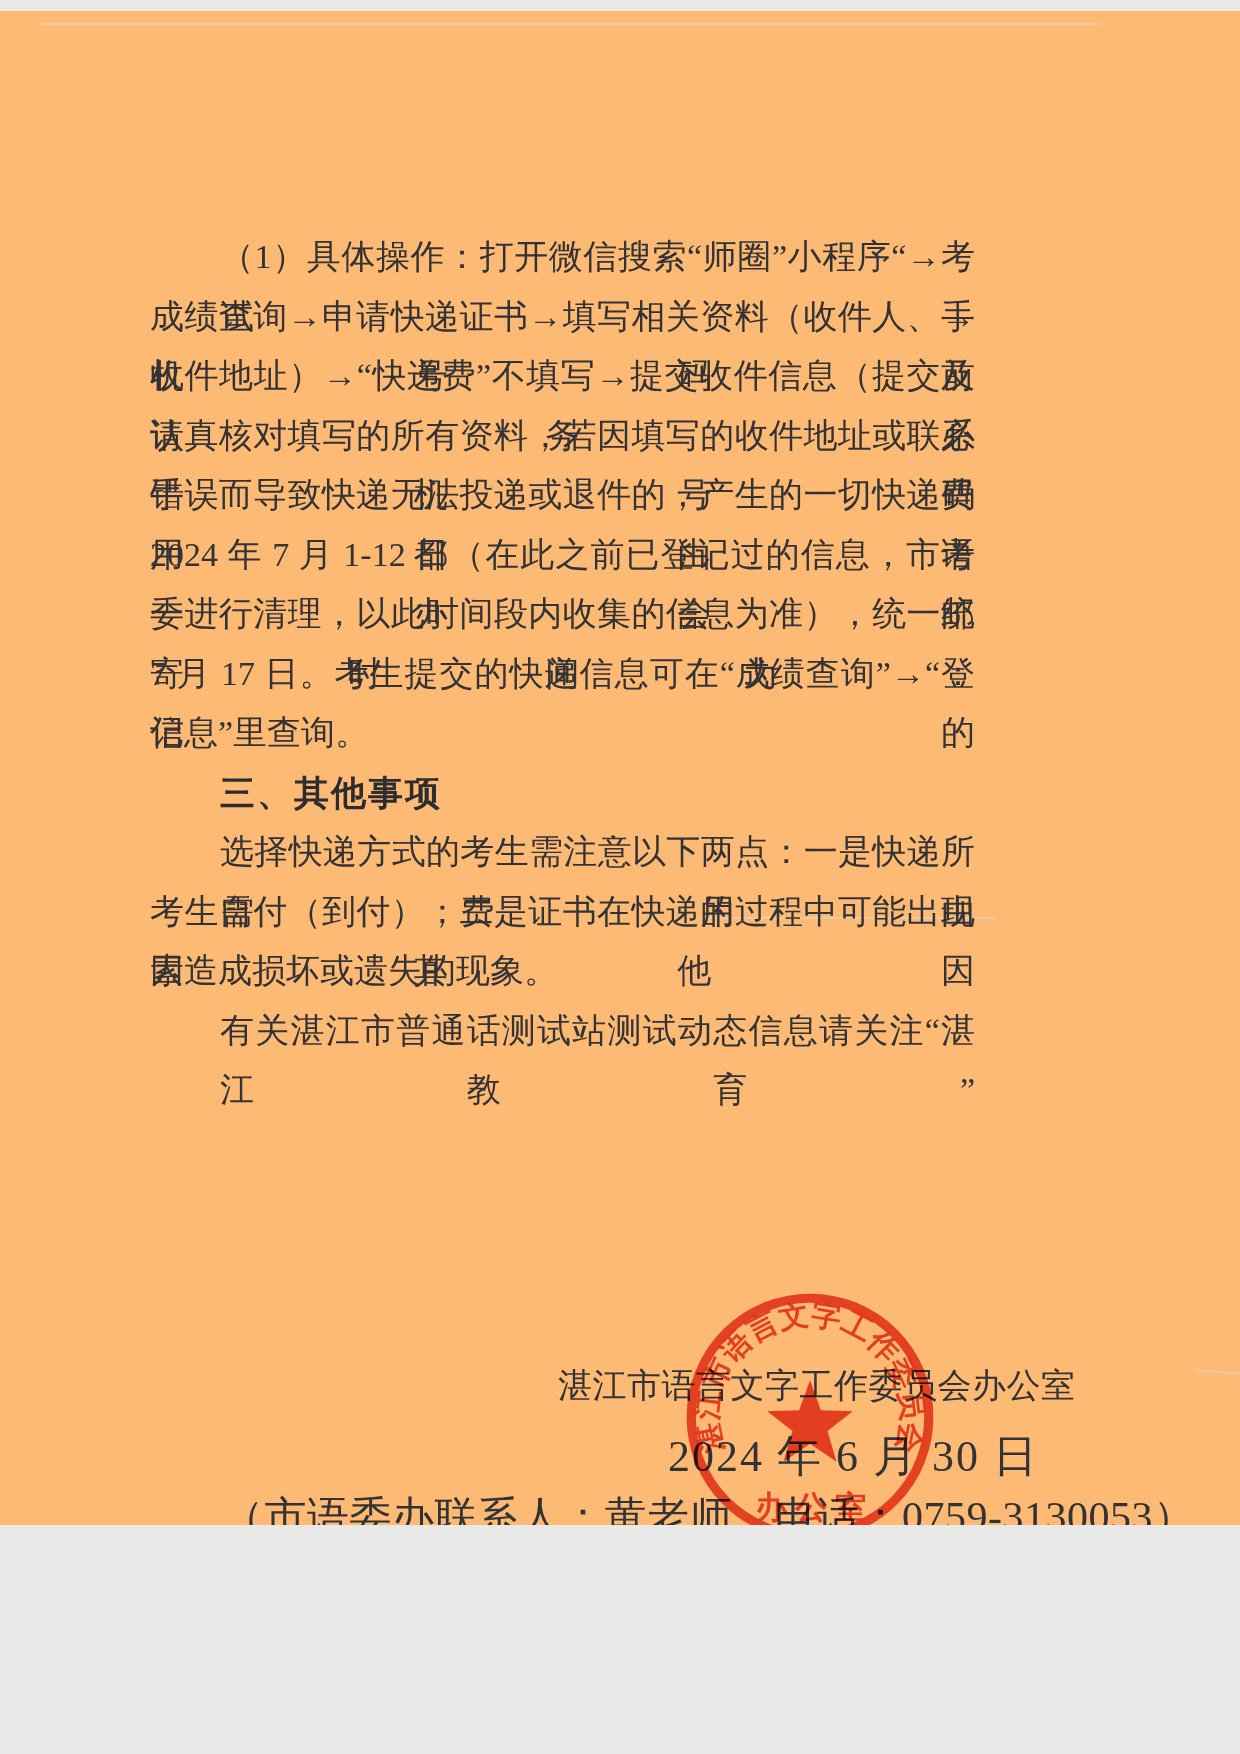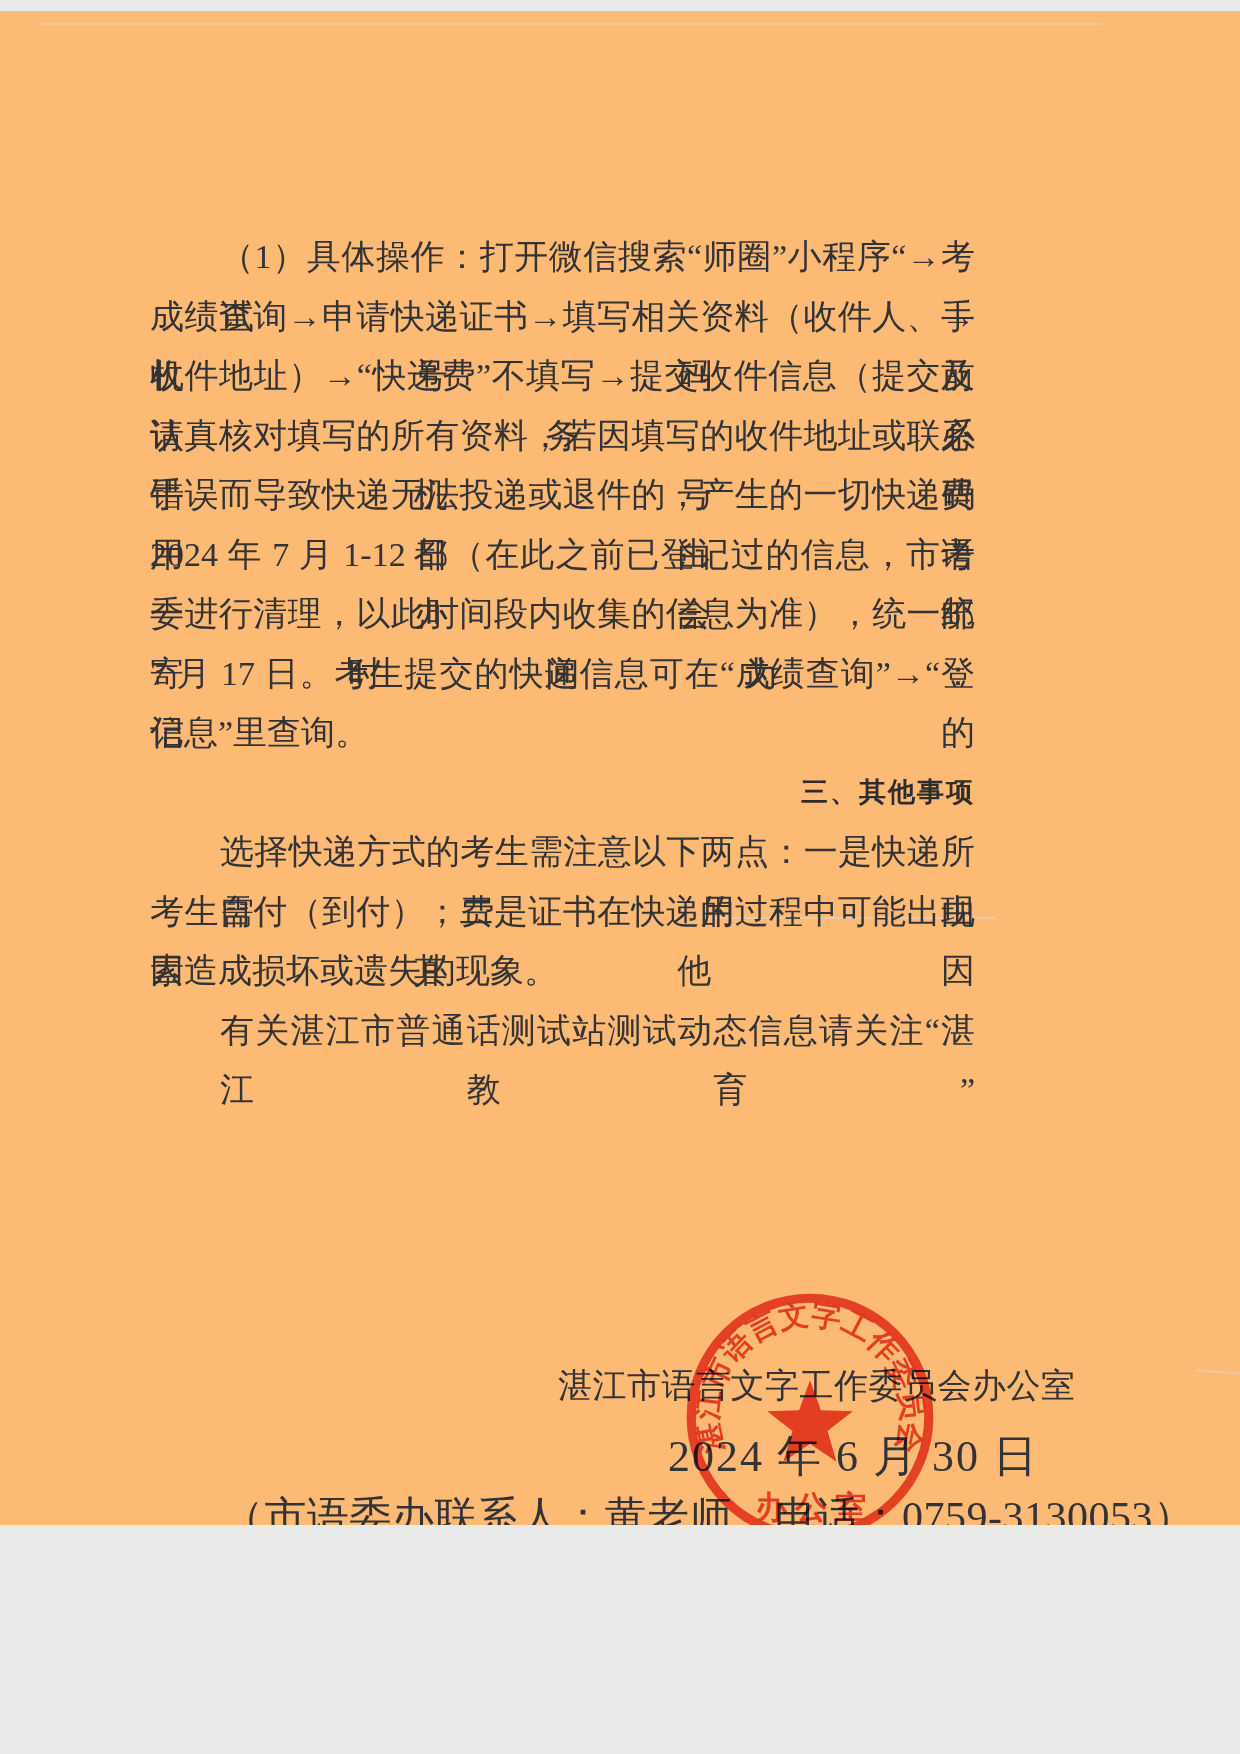--- a/index.html
+++ b/index.html
@@ -26,24 +26,23 @@
   .line.j{
     white-space:normal;
     text-align:justify;
     text-align-last:justify;
   }
   .line.indent{ padding-left:70px; }
   .line.j.indent{ width:755px; }
   .line.heading{
     font-family:"Liberation Sans","DejaVu Sans",sans-serif;
     font-weight:bold;
-    font-size:27px;
+    font-size:35px;
     letter-spacing:2px;
     color:#2d2d30;
-    text-align:right;
   }
   
   .sig-org{
     position:absolute;left:558px;top:1352px;
     font-size:34px;letter-spacing:0.5px;white-space:nowrap;
   }
   .sig-date{
     position:absolute;left:668px;top:1416px;
     font-size:44px;letter-spacing:2px;white-space:nowrap;
   }

